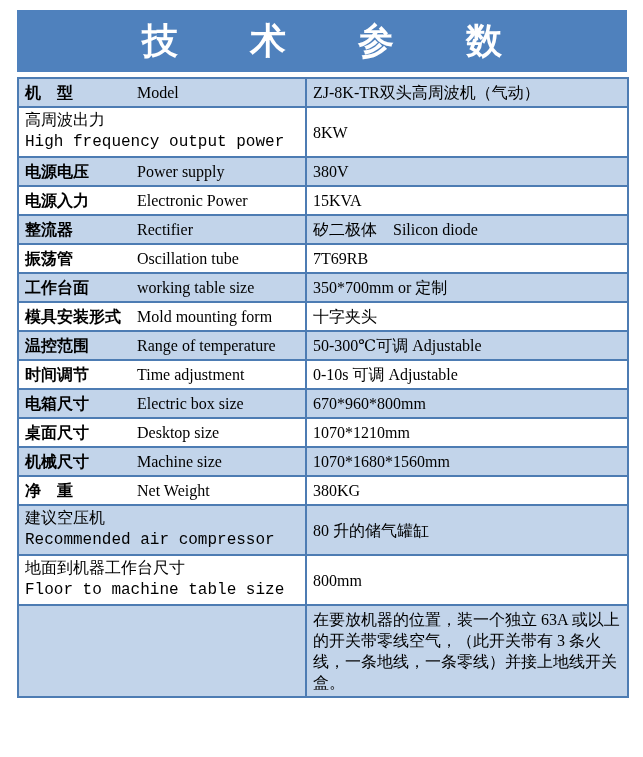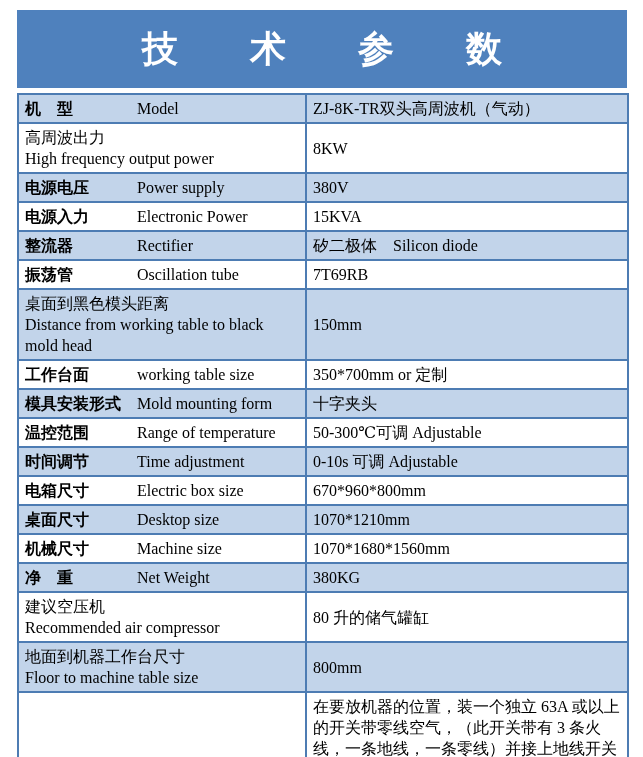--- a/index.html
+++ b/index.html
@@ -15,21 +15,21 @@
   .sheet {
     margin: 10px 16px 0 17px;
     width: 610px;
     --header-bg: #4f81bd;
     --header-text: #ffffff;
     --row-shaded: #c2d4ea;
     --row-plain: #ffffff;
     --border: #4d7cb3;
   }
   .title-band {
-    height: 78px;
+    height: 62px;
     background: var(--header-bg);
     display: flex;
     align-items: center;
     justify-content: center;
     margin-bottom: 5px;
   }
   .title-band .title {
     color: var(--header-text);
     font-size: 36px;
     font-weight: bold;
@@ -53,20 +53,21 @@
   table.spec tr:nth-child(odd) td { background: var(--row-shaded); }
   table.spec tr:nth-child(even) td { background: var(--row-plain); }
   td.label-cell.inline .cn {
     display: inline-block;
     min-width: 112px;
     font-weight: bold;
   }
   td.label-cell.stacked .cn,
   td.label-cell.stacked .en {
     display: block;
+    font-family: Liberation Mono, monospace;
   }
   td.value-cell { padding-left: 9px; margin-left: 40px; }
   .col-param { width: 288px; }
   .col-value { width: 322px; }
 </style>
 </head>
 <body>
 
 <div class="sheet" style="--header-bg: #4f81bd; --header-text: #ffffff; --row-shaded: #c2d4ea; --row-plain: #ffffff; --border: #4d7cb3;">
   <div class="title-band">
@@ -97,27 +98,20 @@
           <td class="label-cell inline"><span class="cn">电源入力</span><span class="en">Electronic Power</span></td>
           <td class="value-cell">15KVA</td>
         </tr>
         <tr>
           <td class="label-cell inline"><span class="cn">整流器</span><span class="en">Rectifier</span></td>
           <td class="value-cell">矽二极体　Silicon diode</td>
         </tr>
         <tr>
           <td class="label-cell inline"><span class="cn">振荡管</span><span class="en">Oscillation tube</span></td>
           <td class="value-cell">7T69RB</td>
-        </tr>
-        <tr>
-          <td class="label-cell stacked">
-            <span class="cn">桌面到黑色模头距离</span>
-            <span class="en">Distance from working table to black mold head</span>
-          </td>
-          <td class="value-cell">150mm</td>
         </tr>
         <tr>
           <td class="label-cell inline"><span class="cn">工作台面</span><span class="en">working table size</span></td>
           <td class="value-cell">350*700mm or  定制</td>
         </tr>
         <tr>
           <td class="label-cell inline"><span class="cn">模具安装形式</span><span class="en">Mold mounting form</span></td>
           <td class="value-cell">十字夹头</td>
         </tr>
         <tr>

